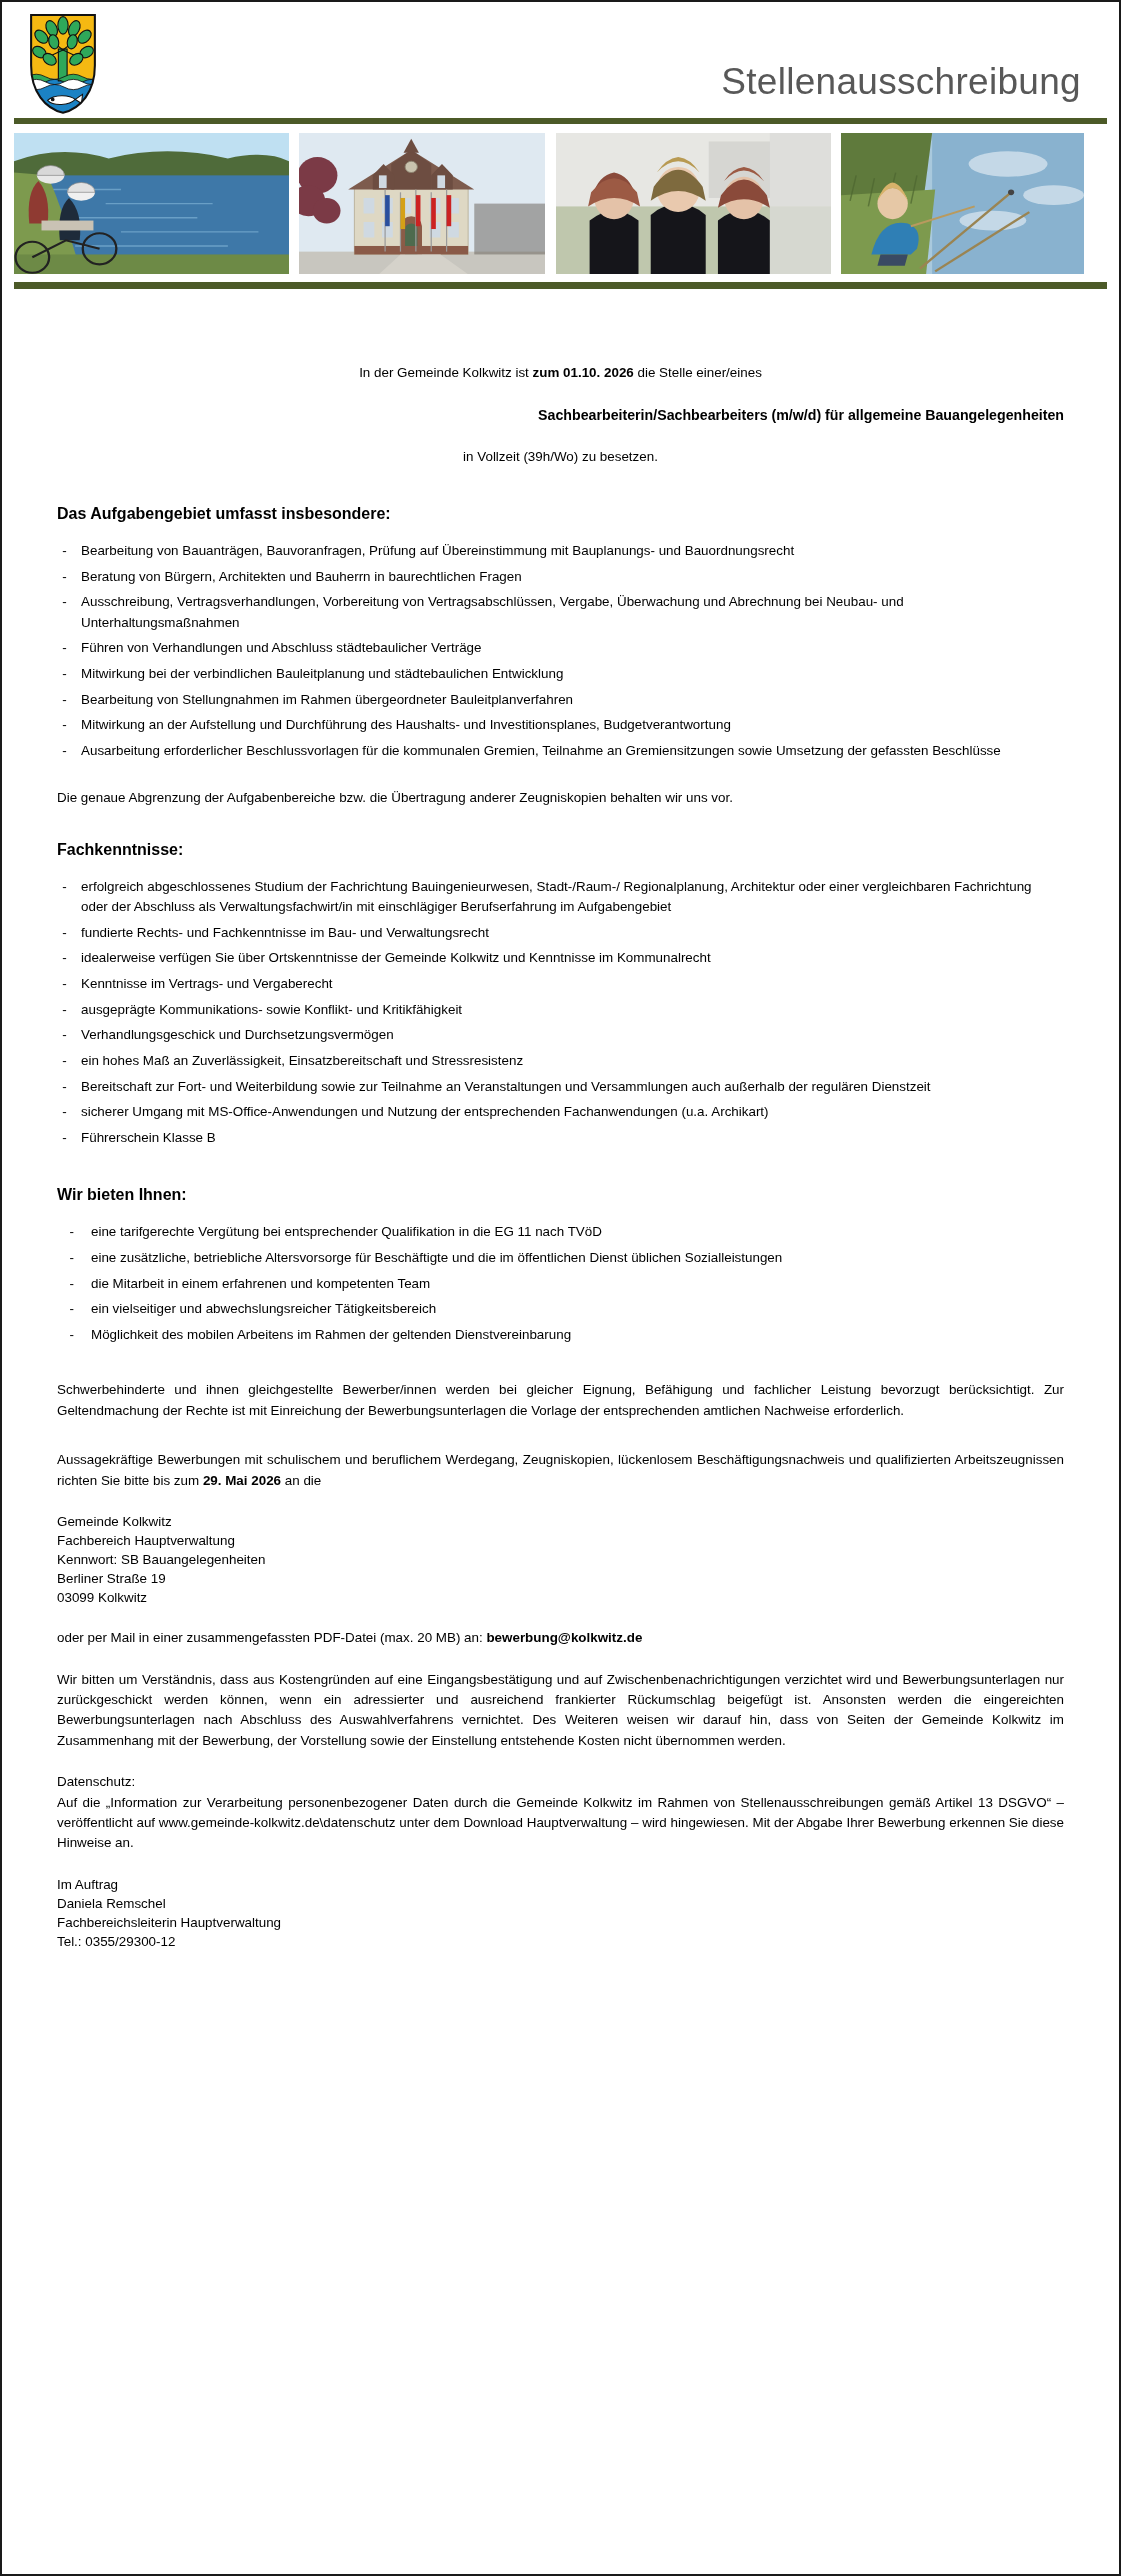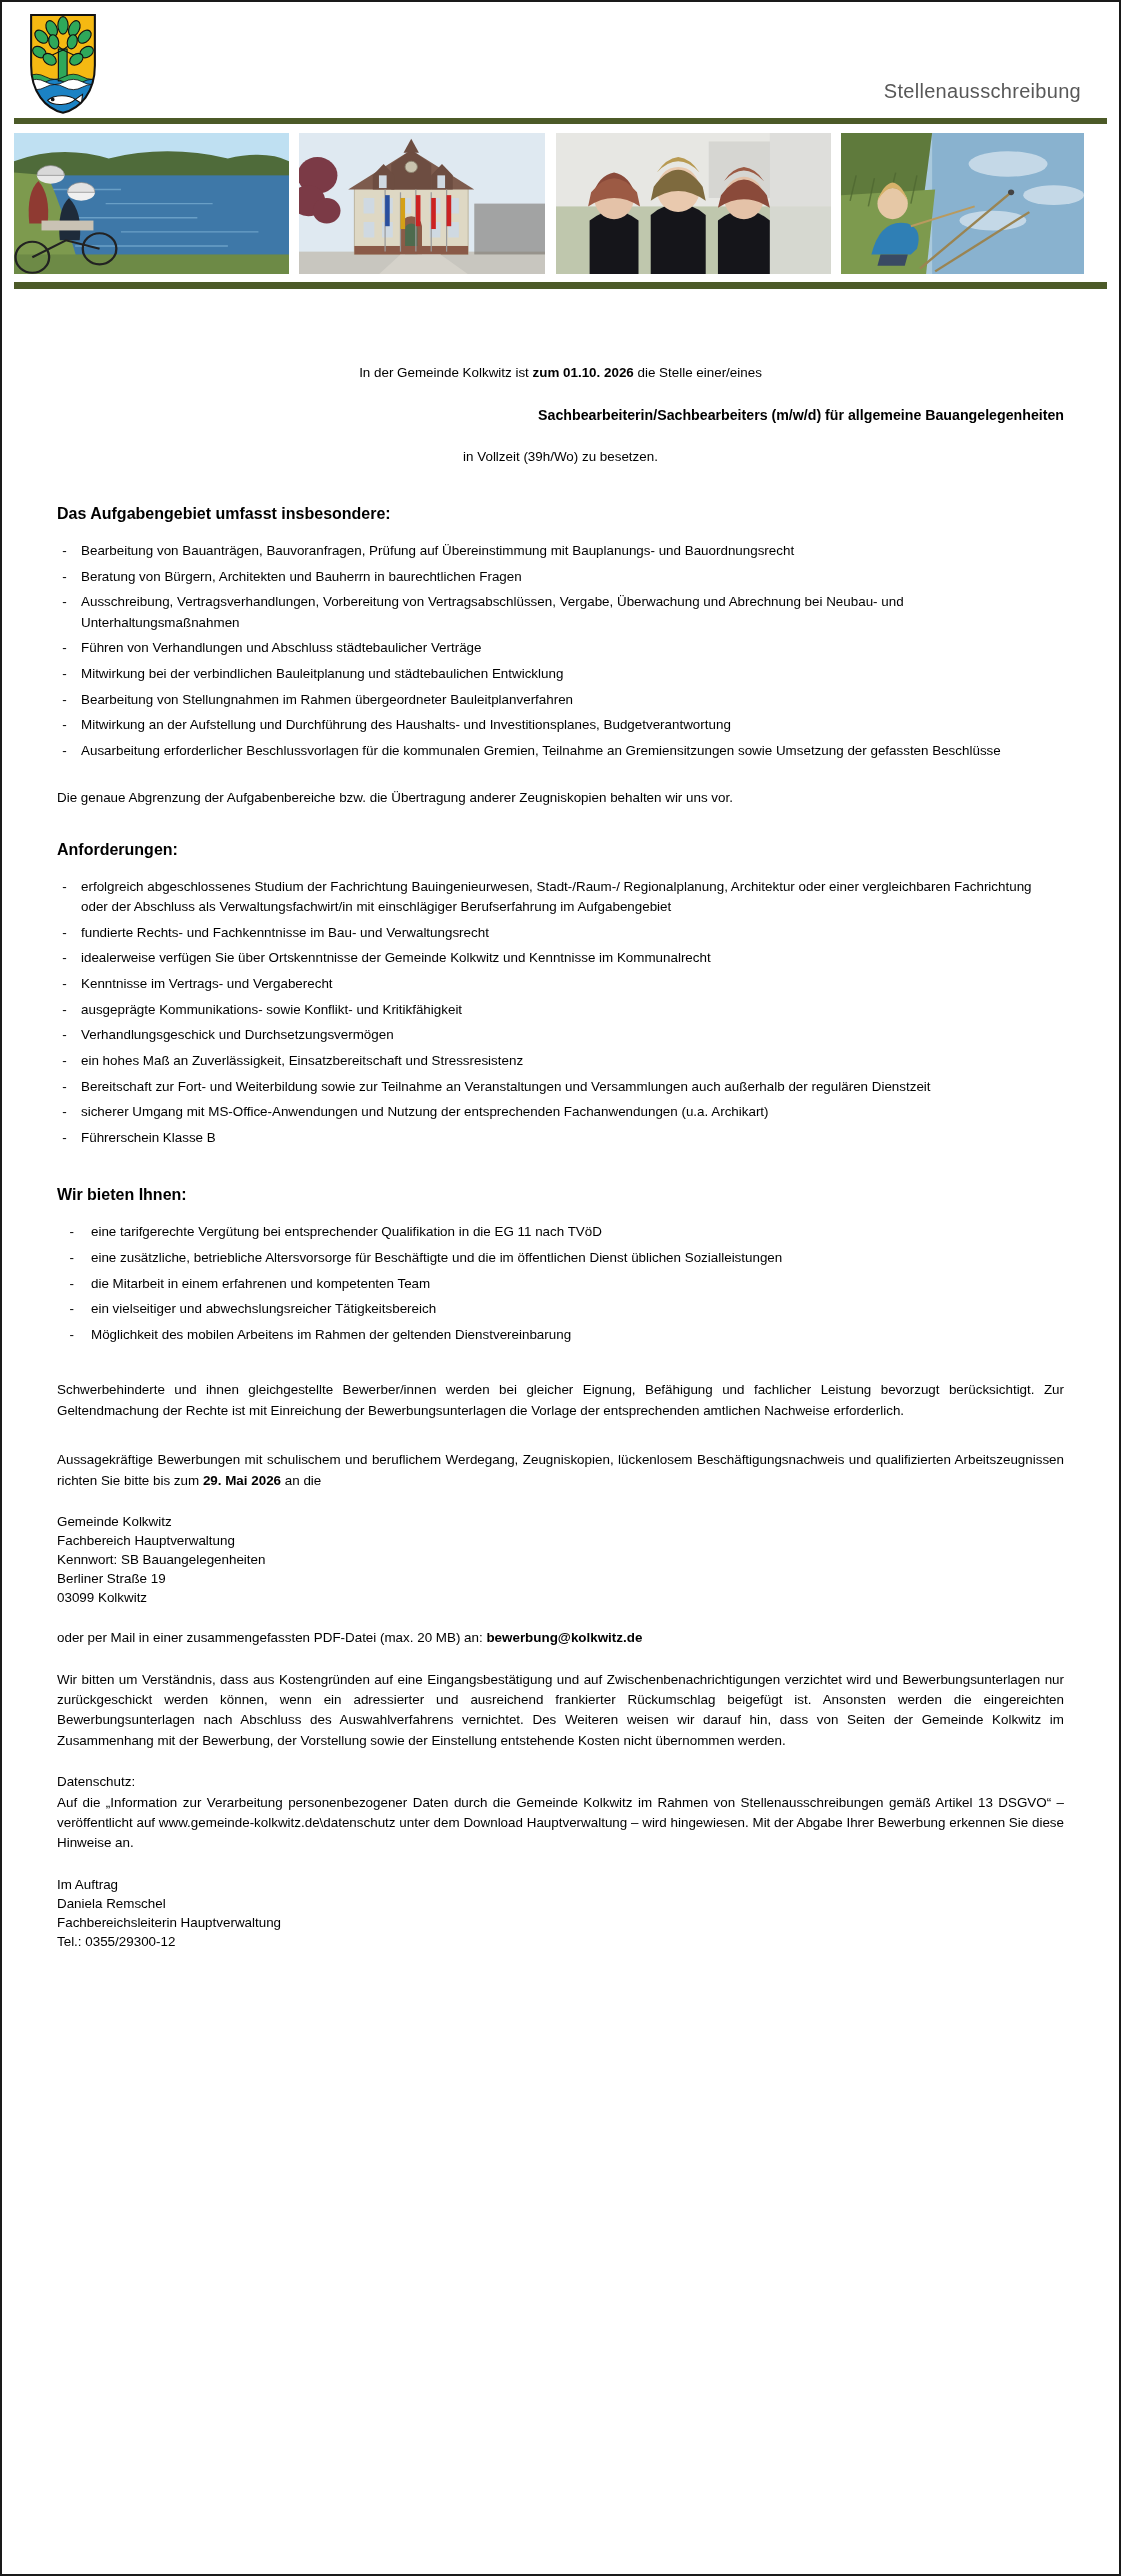--- a/index.html
+++ b/index.html
@@ -29,21 +29,21 @@
     justify-content: space-between;
     padding: 9.5px 22px 3.2px 25px;
     box-sizing: border-box;
   }
   .crest {
     width: 72px;
     height: 103px;
     flex: 0 0 auto;
   }
   .header-title {
-    font-size: 20px;
+    font-size: 37px;
     color: #585858;
     font-family: "Liberation Sans", sans-serif;
     letter-spacing: 0.3px;
     white-space: nowrap;
     padding-right: 16px;
     align-self: flex-end;
     margin-bottom: 11.6px;
   }
 
   
@@ -367,21 +367,21 @@
       <li><span class="dash">-</span><span class="txt">Mitwirkung an der Aufstellung und Durchführung des Haushalts- und Investitionsplanes, Budgetverantwortung</span></li>
       <li><span class="dash">-</span><span class="txt">Ausarbeitung erforderlicher Beschlussvorlagen für die kommunalen Gremien, Teilnahme an Gremiensitzungen sowie Umsetzung der gefassten Beschlüsse</span></li>
     </ul>
 
     <div class="spacer-m"></div>
 
     <p class="para">Die genaue Abgrenzung der Aufgabenbereiche bzw. die Übertragung anderer Zeugniskopien behalten wir uns vor.</p>
 
     <div class="spacer-l"></div>
 
-    <div class="section-title">Anforderungen:</div>
+    <div class="section-title">Fachkenntnisse:</div>
 
     <ul class="dashlist justified">
       <li>
         <span class="dash">-</span>
         <span class="txt">erfolgreich abgeschlossenes Studium der Fachrichtung Bauingenieurwesen, Stadt-/Raum-/ Regionalplanung, Architektur oder einer vergleichbaren Fachrichtung</span>
         <span class="cont">oder der Abschluss als Verwaltungsfachwirt/in mit einschlägiger Berufserfahrung im Aufgabengebiet</span>
       </li>
       <li><span class="dash">-</span><span class="txt">fundierte Rechts- und Fachkenntnisse im Bau- und Verwaltungsrecht</span></li>
       <li><span class="dash">-</span><span class="txt">idealerweise verfügen Sie über Ortskenntnisse der Gemeinde Kolkwitz und Kenntnisse im Kommunalrecht</span></li>
       <li><span class="dash">-</span><span class="txt">Kenntnisse im Vertrags- und Vergaberecht</span></li>

